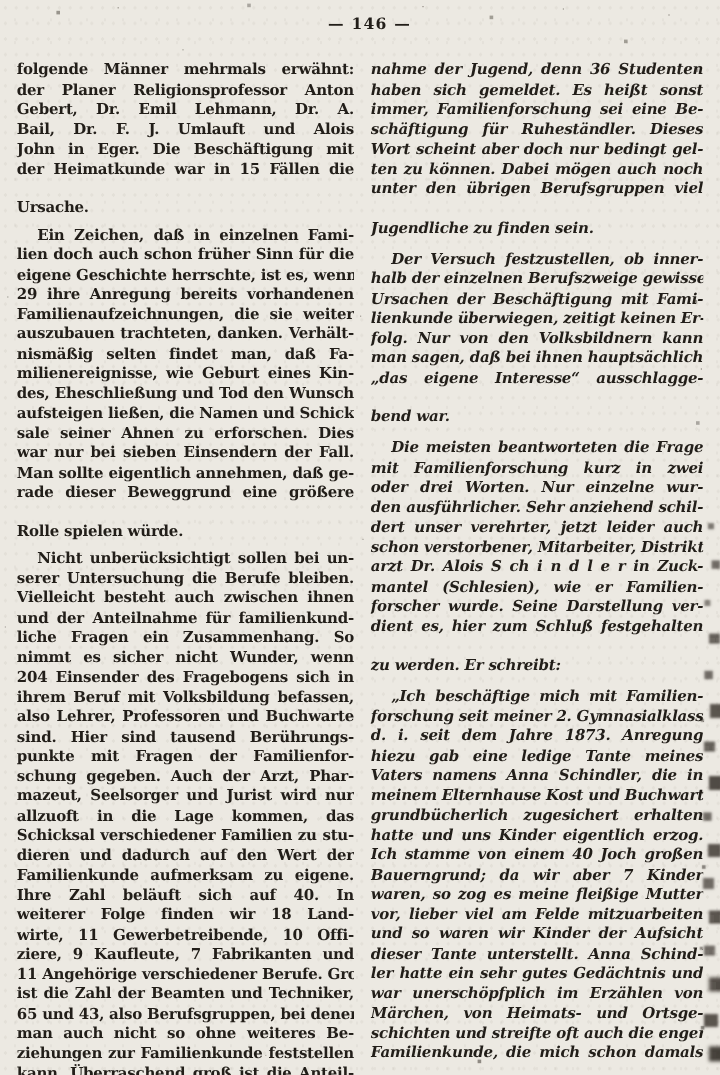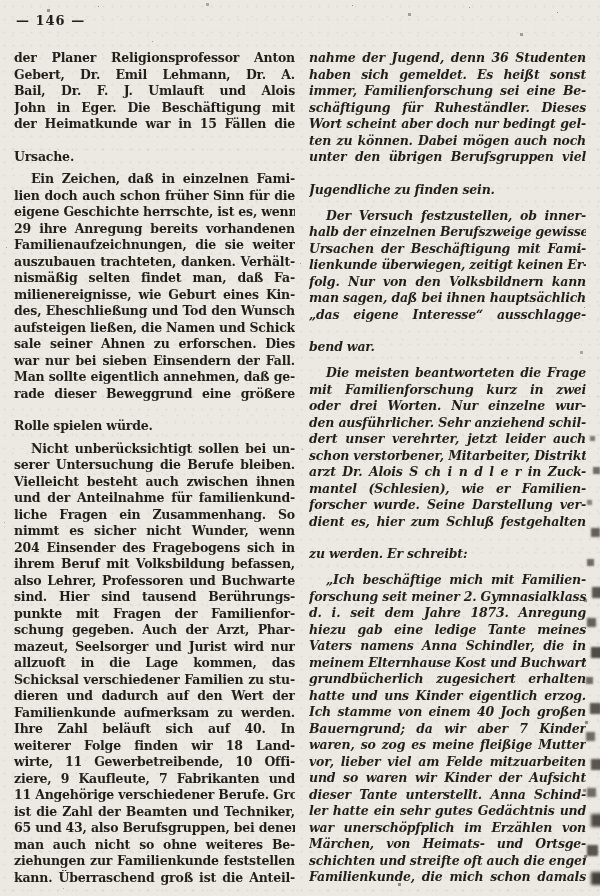--- a/index.html
+++ b/index.html
@@ -18,21 +18,21 @@
       radial-gradient(rgba(90,80,70,0.05) 1px, transparent 1.2px);
     background-size: 9px 13px, 15px 19px;
     background-position: 0 0, 5px 7px;
     overflow: hidden;
     font-family: "DejaVu Serif", "Liberation Serif", serif;
     color: var(--ink);
   }
   .pageno {
     position: absolute;
     top: 13px; left: 16px; right: 0;
-    text-align: left;
+    text-align: center;
     font-size: 13px;
     font-weight: 700;
     letter-spacing: 1px;
   }
   .cols {
     position: absolute;
     top: 50px;
     left: 14px;
     display: flex;
     gap: 14px;
@@ -111,20 +111,21 @@
   }
 </style>
 </head>
 <body>
 
 <div class="page">
   <div class="pageno">— 146 —</div>
   <div class="cols">
     <div class="col-left">
         <div class="para">
+          <div class="line">folgende Männer mehrmals erwähnt:</div>
           <div class="line">der Planer Religionsprofessor Anton</div>
           <div class="line">Gebert, Dr. Emil Lehmann, Dr. A.</div>
           <div class="line">Bail, Dr. F. J. Umlauft und Alois</div>
           <div class="line">John in Eger. Die Beschäftigung mit</div>
           <div class="line">der Heimatkunde war in 15 Fällen die</div>
           <div class="line end">Ursache.</div>
         </div>
         <div class="para">
           <div class="line indent">Ein Zeichen, daß in einzelnen Fami-</div>
           <div class="line">lien doch auch schon früher Sinn für die</div>
@@ -152,21 +153,21 @@
           <div class="line">204 Einsender des Fragebogens sich in</div>
           <div class="line">ihrem Beruf mit Volksbildung befassen,</div>
           <div class="line">also Lehrer, Professoren und Buchwarte</div>
           <div class="line">sind. Hier sind tausend Berührungs-</div>
           <div class="line">punkte mit Fragen der Familienfor-</div>
           <div class="line">schung gegeben. Auch der Arzt, Phar-</div>
           <div class="line">mazeut, Seelsorger und Jurist wird nur</div>
           <div class="line">allzuoft in die Lage kommen, das</div>
           <div class="line">Schicksal verschiedener Familien zu stu-</div>
           <div class="line">dieren und dadurch auf den Wert der</div>
-          <div class="line">Familienkunde aufmerksam zu werden.</div>
+          <div class="line">Familienkunde aufmerksam zu eigene.</div>
           <div class="line">Ihre Zahl beläuft sich auf 40. In</div>
           <div class="line">weiterer Folge finden wir 18 Land-</div>
           <div class="line">wirte, 11 Gewerbetreibende, 10 Offi-</div>
           <div class="line">ziere, 9 Kaufleute, 7 Fabrikanten und</div>
           <div class="line">11 Angehörige verschiedener Berufe. Groß</div>
           <div class="line">ist die Zahl der Beamten und Techniker,</div>
           <div class="line">65 und 43, also Berufsgruppen, bei denen</div>
           <div class="line">man auch nicht so ohne weiteres Be-</div>
           <div class="line">ziehungen zur Familienkunde feststellen</div>
           <div class="line">kann. Überraschend groß ist die Anteil-</div>

